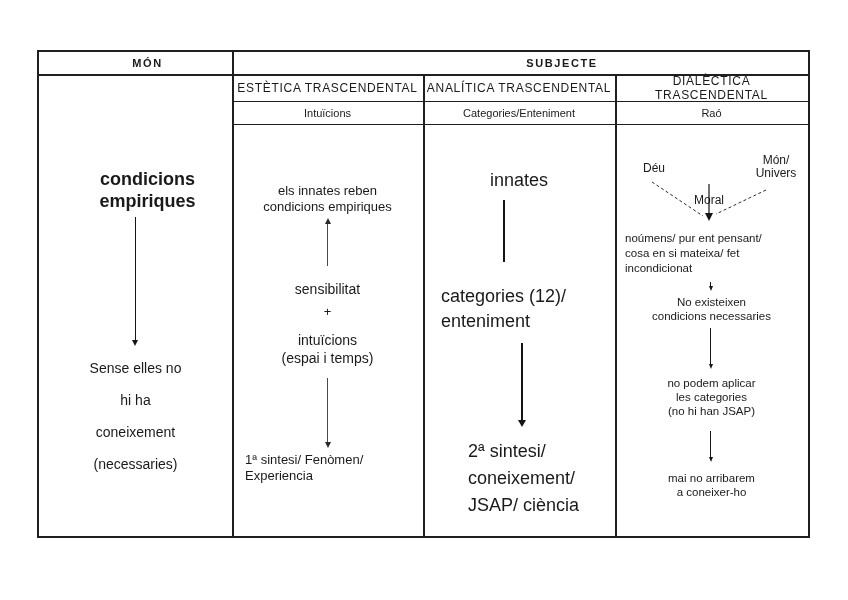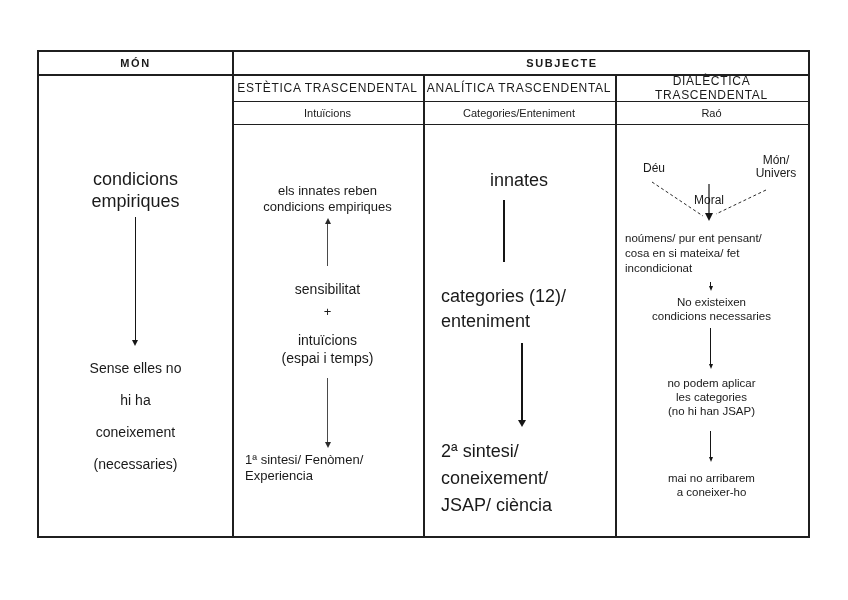--- a/index.html
+++ b/index.html
@@ -25,21 +25,21 @@
   .sub2 { font-size:11px; }
 
   .node { position:absolute; white-space:pre-line; text-align:center; }
   .node.left { text-align:left; }
 
   .big   { font-size:18px; line-height:22px; }
   .big2  { font-size:14px; line-height:32px; }
   .med   { font-size:13px; line-height:16px; }
   .med2  { font-size:14px; line-height:18px; }
   .big3  { font-size:18px; line-height:25px; }
-  .big4  { font-size:18px; line-height:27px; }
+  .big4  { font-size:18px; line-height:27px;margin-left:27px; }
   .small { font-size:11.5px; line-height:14px; }
   .small2{ font-size:11.5px; line-height:15px; }
   .lbl   { font-size:12px; line-height:13px; }
 
   .arrow-v { position:absolute; width:1.6px; background:#151515; }
   .arrow-v.head-down::after {
     content:""; position:absolute; left:50%; bottom:-6px; transform:translateX(-50%);
     width:0; height:0; border-left:4px solid transparent; border-right:4px solid transparent;
     border-top:7px solid #151515;
   }
@@ -68,32 +68,32 @@
 <div class="page">
   <div class="table">
 
     <div class="gridline vl" style="left:193px; top:0; height:100%;"></div>
     <div class="gridline vl" style="left:384px; top:22px; height:462px;"></div>
     <div class="gridline vl" style="left:576px; top:22px; height:462px;"></div>
     <div class="gridline hl" style="left:0; top:22px; width:769px;"></div>
     <div class="gridline hl" style="left:193px; top:49px; width:576px; height:1.4px;"></div>
     <div class="gridline hl" style="left:193px; top:72px; width:576px; height:1.4px;"></div>
 
-    <div class="cell hdr" style="left:0; top:0; width:193px; height:22px;">MÓN</div>
+    <div class="cell hdr" style="left:12px; top:0; width:193px; height:22px;">MÓN</div>
     <div class="cell hdr" style="left:193px; top:0; width:660px; height:22px;">SUBJECTE</div>
 
     <div class="cell sub1" style="left:193px; top:23px; width:191px; height:26px;">ESTÈTICA TRASCENDENTAL</div>
     <div class="cell sub1" style="left:384px; top:23px; width:192px; height:26px;">ANALÍTICA TRASCENDENTAL</div>
     <div class="cell sub1" style="left:576px; top:23px; width:193px; height:26px;">DIALÈCTICA TRASCENDENTAL</div>
 
     <div class="cell sub2" style="left:193px; top:50px; width:191px; height:22px;">Intuïcions</div>
     <div class="cell sub2" style="left:384px; top:50px; width:192px; height:22px;">Categories/Enteniment</div>
     <div class="cell sub2" style="left:576px; top:50px; width:193px; height:22px;">Raó</div>
 
-    <div class="node big" style="left:0; top:116px; width:193px;">condicions
+    <div class="node big" style="left:12px; top:116px; width:193px;font-weight:bold;">condicions
 empiriques</div>
     <div class="arrow-v narrow head-down" style="left:95.5px; top:165px; height:123px;"></div>
     <div class="node big2" style="left:0; top:300px; width:193px;">Sense elles no
 hi ha
 coneixement
 (necessaries)</div>
 
     <div class="node med" style="left:193px; top:131px; width:191px;">els innates reben
 condicions empiriques</div>
     <div class="arrow-v thin head-up" style="left:288px; top:172px; height:42px;"></div>

